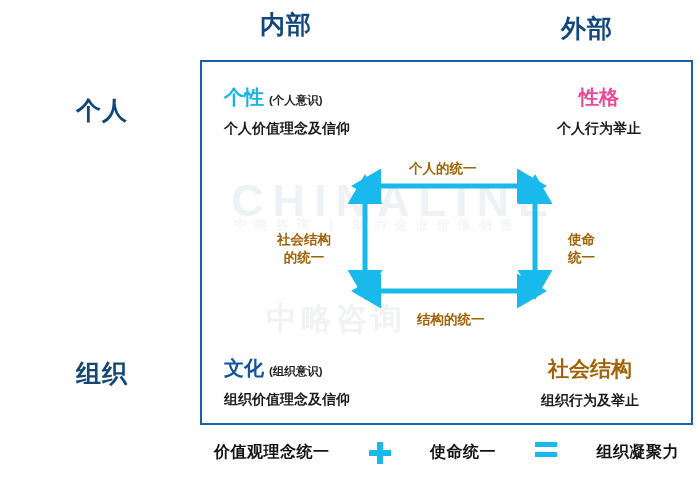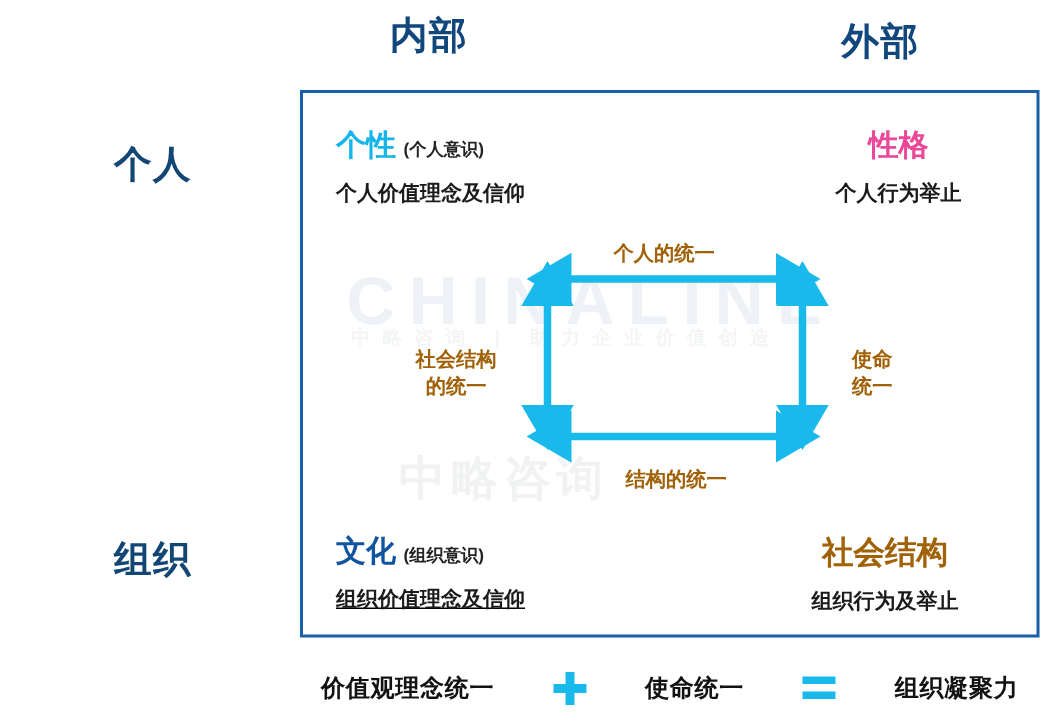--- a/index.html
+++ b/index.html
@@ -117,21 +117,21 @@
     white-space: nowrap;
   }
 
   #cell-personality { left: 196px; top: 87px; }
   #cell-personality .cell-title { color: #13b5ea; }
 
   #cell-character  { left: 529px; top: 87px; text-align: center; }
   #cell-character .cell-title { color: #ec4899; }
   #cell-character .cell-desc  { text-align: center; }
 
-  #cell-culture { left: 196px; top: 358px; text-decoration: underline; }
+  #cell-culture { left: 196px; top: 358px; }
   #cell-culture .cell-title { color: #10539e; }
 
   #cell-social-structure { left: 513px; top: 358px; text-align: center; }
   #cell-social-structure .cell-title { color: #a16207; font-size: 21px; }
   #cell-social-structure .cell-desc { text-align: left; }
 
   
   #arrow-group {
     position: absolute;
     left: 0; top: 0;
@@ -155,21 +155,20 @@
   #arrow-label-right  { left: 540px; top: 231px; }
 
   
   #formula-row {
     position: absolute;
     left: 172px;
     top: 442px;
     width: 493px;
     height: 34px;
     display: flex;
-    align-items: center;
     justify-content: space-between;
     padding: 0 14px;
     box-sizing: border-box;
   }
   .formula-term {
     font-size: 16px;
     font-weight: bold;
     color: #121212;
     white-space: nowrap;
     letter-spacing: 0.5px;

